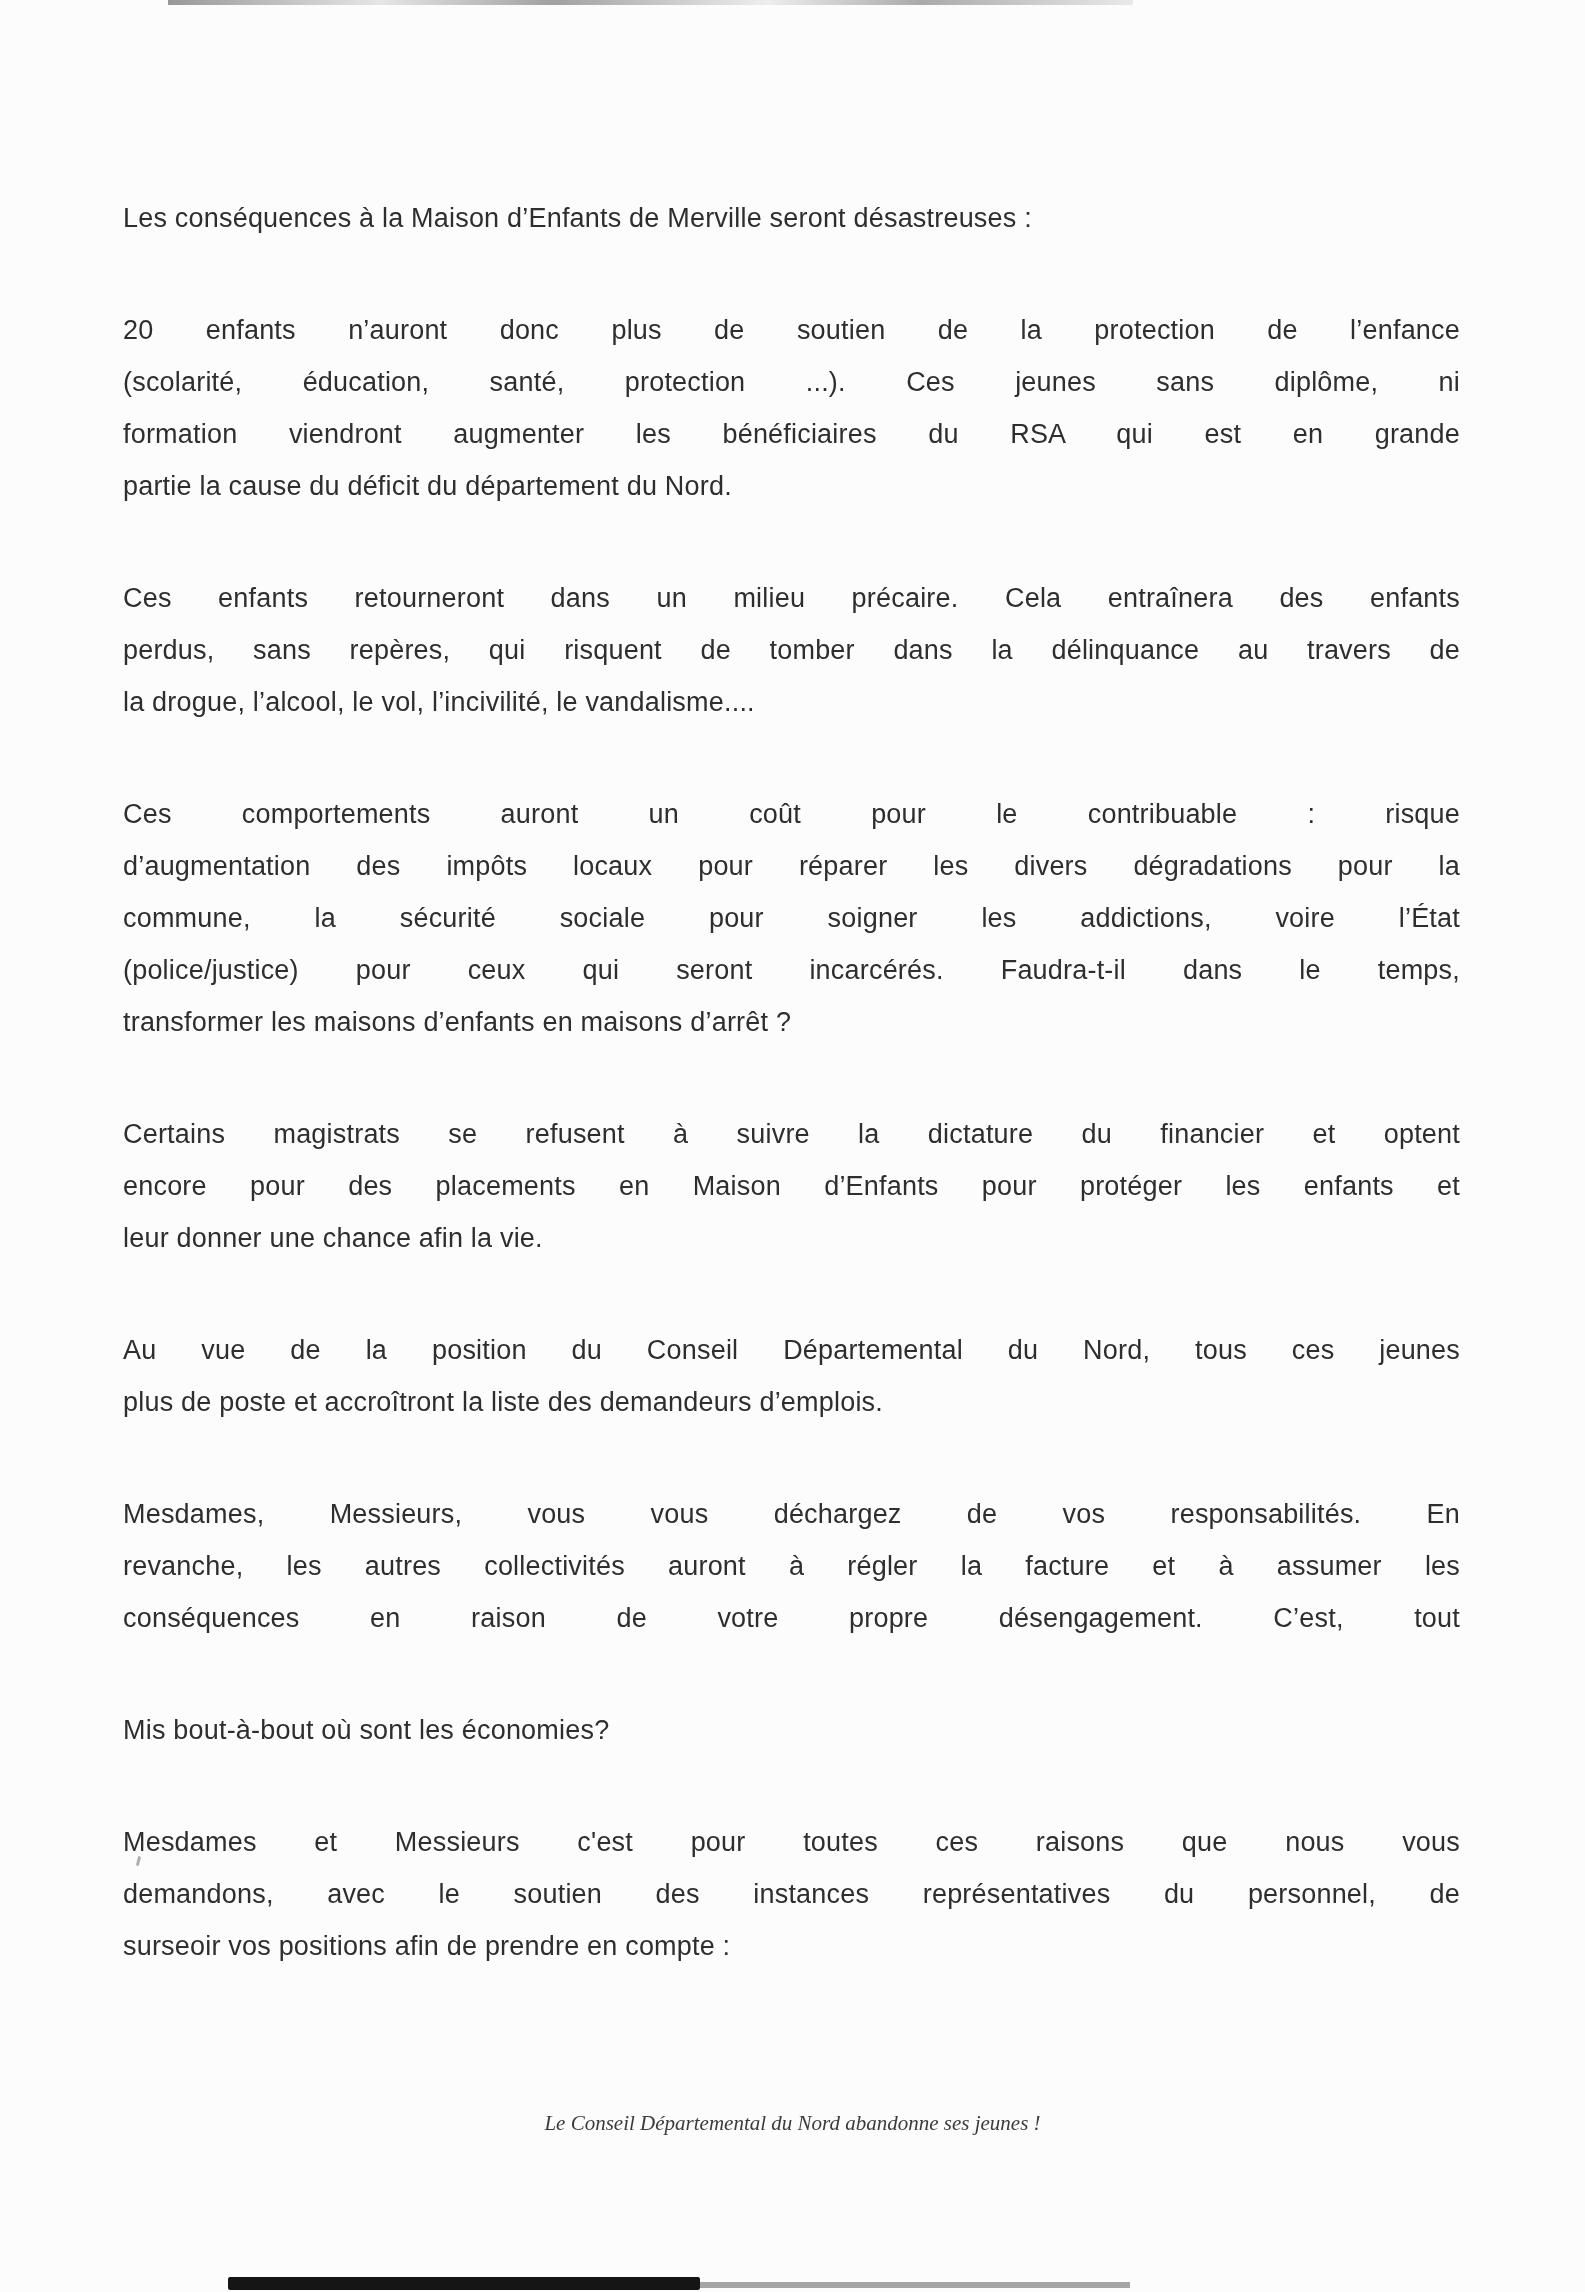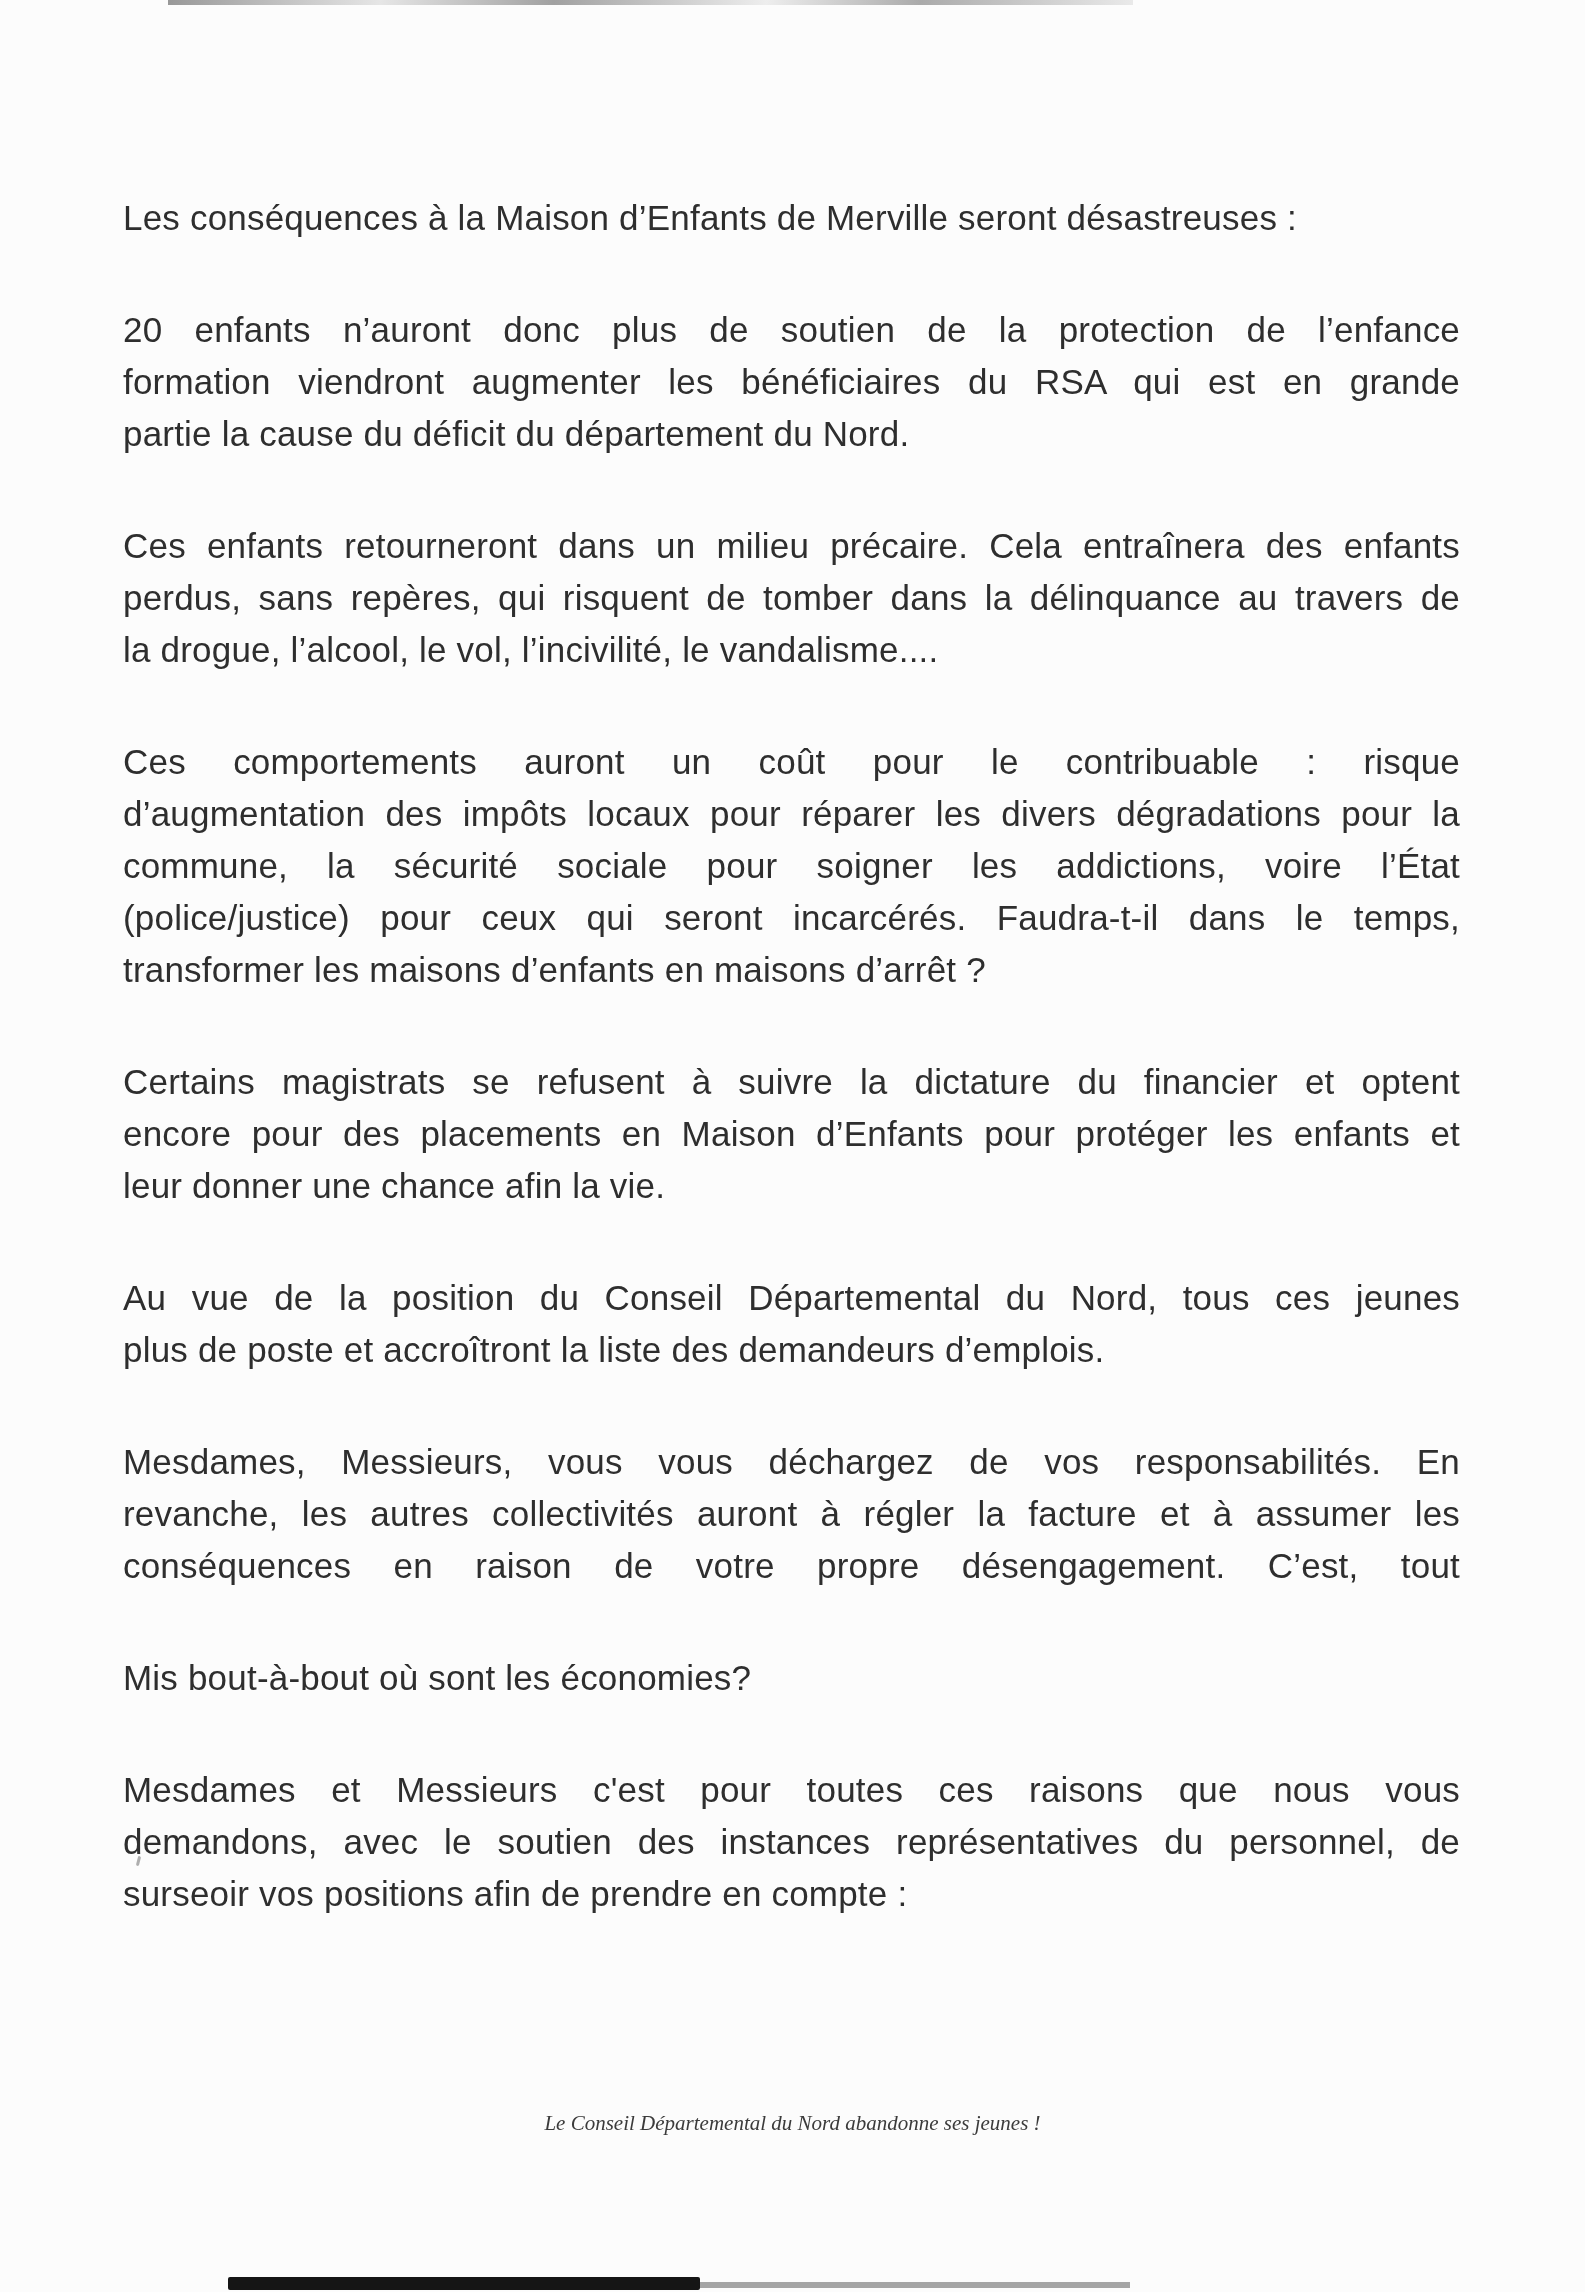--- a/index.html
+++ b/index.html
@@ -13,21 +13,21 @@
     overflow: hidden;
   }
   .content {
     position: absolute;
     left: 123px;
     top: 192px;
     width: 1337px;
   }
   .paragraph { margin: 0 0 60px 0; }
   .line {
-    font-size: 35px;
+    font-size: 27px;
     line-height: 52px;
     letter-spacing: 0.2px;
     white-space: normal;
   }
   .line.fill {
     text-align: justify;
     text-align-last: justify;
     -moz-text-align-last: justify;
   }
   .footer-line {
@@ -80,20 +80,21 @@
 <div class="page">
   <div class="artifact-top"></div>
 
   <div class="content">
 
   <div class="paragraph">
         <div class="line">Les conséquences à la Maison d’Enfants de Merville seront désastreuses :</div>
       </div>
       <div class="paragraph">
         <div class="line fill">20 enfants n’auront donc plus de soutien de la protection de l’enfance</div>
+        <div class="line fill">(scolarité, éducation, santé, protection ...). Ces jeunes sans diplôme, ni</div>
         <div class="line fill">formation viendront  augmenter les bénéficiaires du RSA qui est en grande</div>
         <div class="line">partie la cause du déficit du département du Nord.</div>
       </div>
       <div class="paragraph">
         <div class="line fill">Ces enfants retourneront dans un milieu précaire. Cela entraînera des enfants</div>
         <div class="line fill">perdus, sans repères, qui risquent de tomber dans la délinquance au travers de</div>
         <div class="line">la drogue, l’alcool, le vol, l’incivilité, le vandalisme....</div>
       </div>
       <div class="paragraph">
         <div class="line fill">Ces comportements auront un coût pour le contribuable : risque</div>

